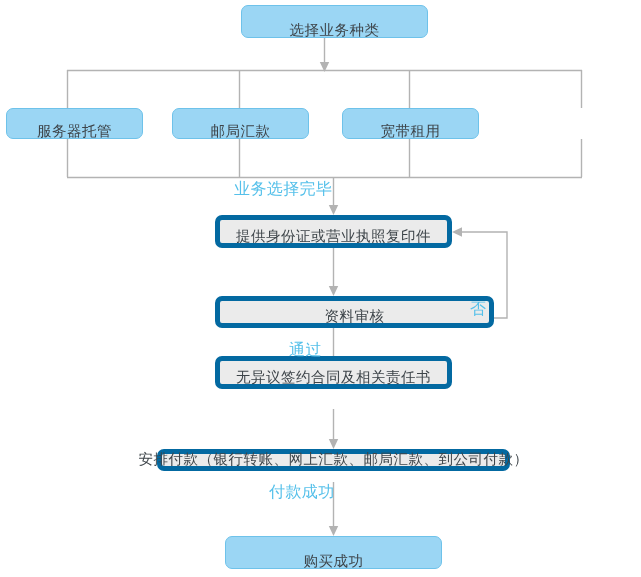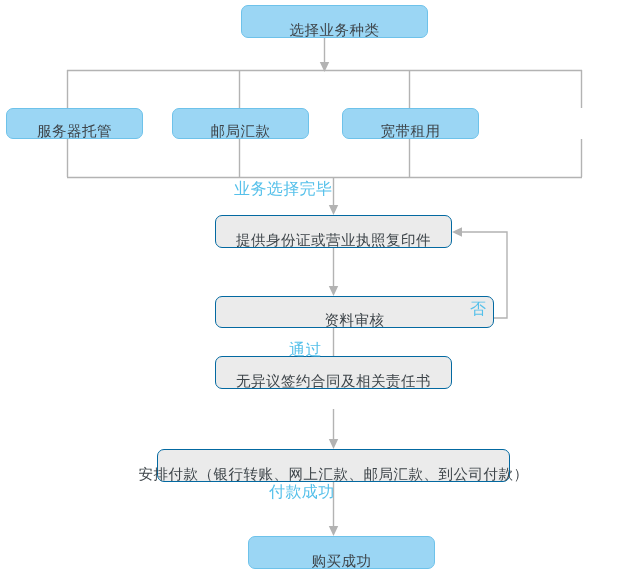--- a/index.html
+++ b/index.html
@@ -38,21 +38,21 @@
     white-space: nowrap;
     user-select: none;
   }
   .node.blue {
     background: #9bd6f4;
     border: 1px solid #6ec2ea;
     color: #3d4449;
   }
   .node.grey {
     background: #ebebeb;
-    border: 1px solid #0369a1;
+    border: 5px solid #0369a1;
     color: #3d4449;
   }
 
   
   .edge-label {
     position: absolute;
     color: #55c0ea;
     font-size: 16px;
     line-height: 1;
     letter-spacing: 0.4px;
@@ -143,25 +143,25 @@
   </div>
 
   <div class="node grey" style="left:215px; top:296px; width:279px; height:32px;">
     <span>资料审核</span>
   </div>
 
   <div class="node grey" style="left:215px; top:356px; width:237px; height:33px;">
     <span>无异议签约合同及相关责任书</span>
   </div>
 
-  <div class="node grey" style="left:157px; top:449px; width:353px; height:33px;">
+  <div class="node grey" style="left:157px; top:449px; width:353px; height:22px;">
     <span>安排付款（银行转账、网上汇款、邮局汇款、到公司付款）</span>
   </div>
 
-  <div class="node blue" style="left:248px; top:536px; width:187px; height:33px;font-family:Liberation Serif, serif;">
+  <div class="node blue" style="left:225px; top:536px; width:217px; height:33px;font-family:Liberation Serif, serif;">
     <span>购买成功</span>
   </div>
 
   <span class="edge-label" style="left:234px; top:181px;">业务选择完毕</span>
 
   <span class="edge-label" style="left:470px; top:301px;">否</span>
 
   <span class="edge-label" style="left:289px; top:342px;">通过</span>
 
   <span class="edge-label" style="left:269px; top:484px;font-family:Liberation Serif, serif;">付款成功</span>

